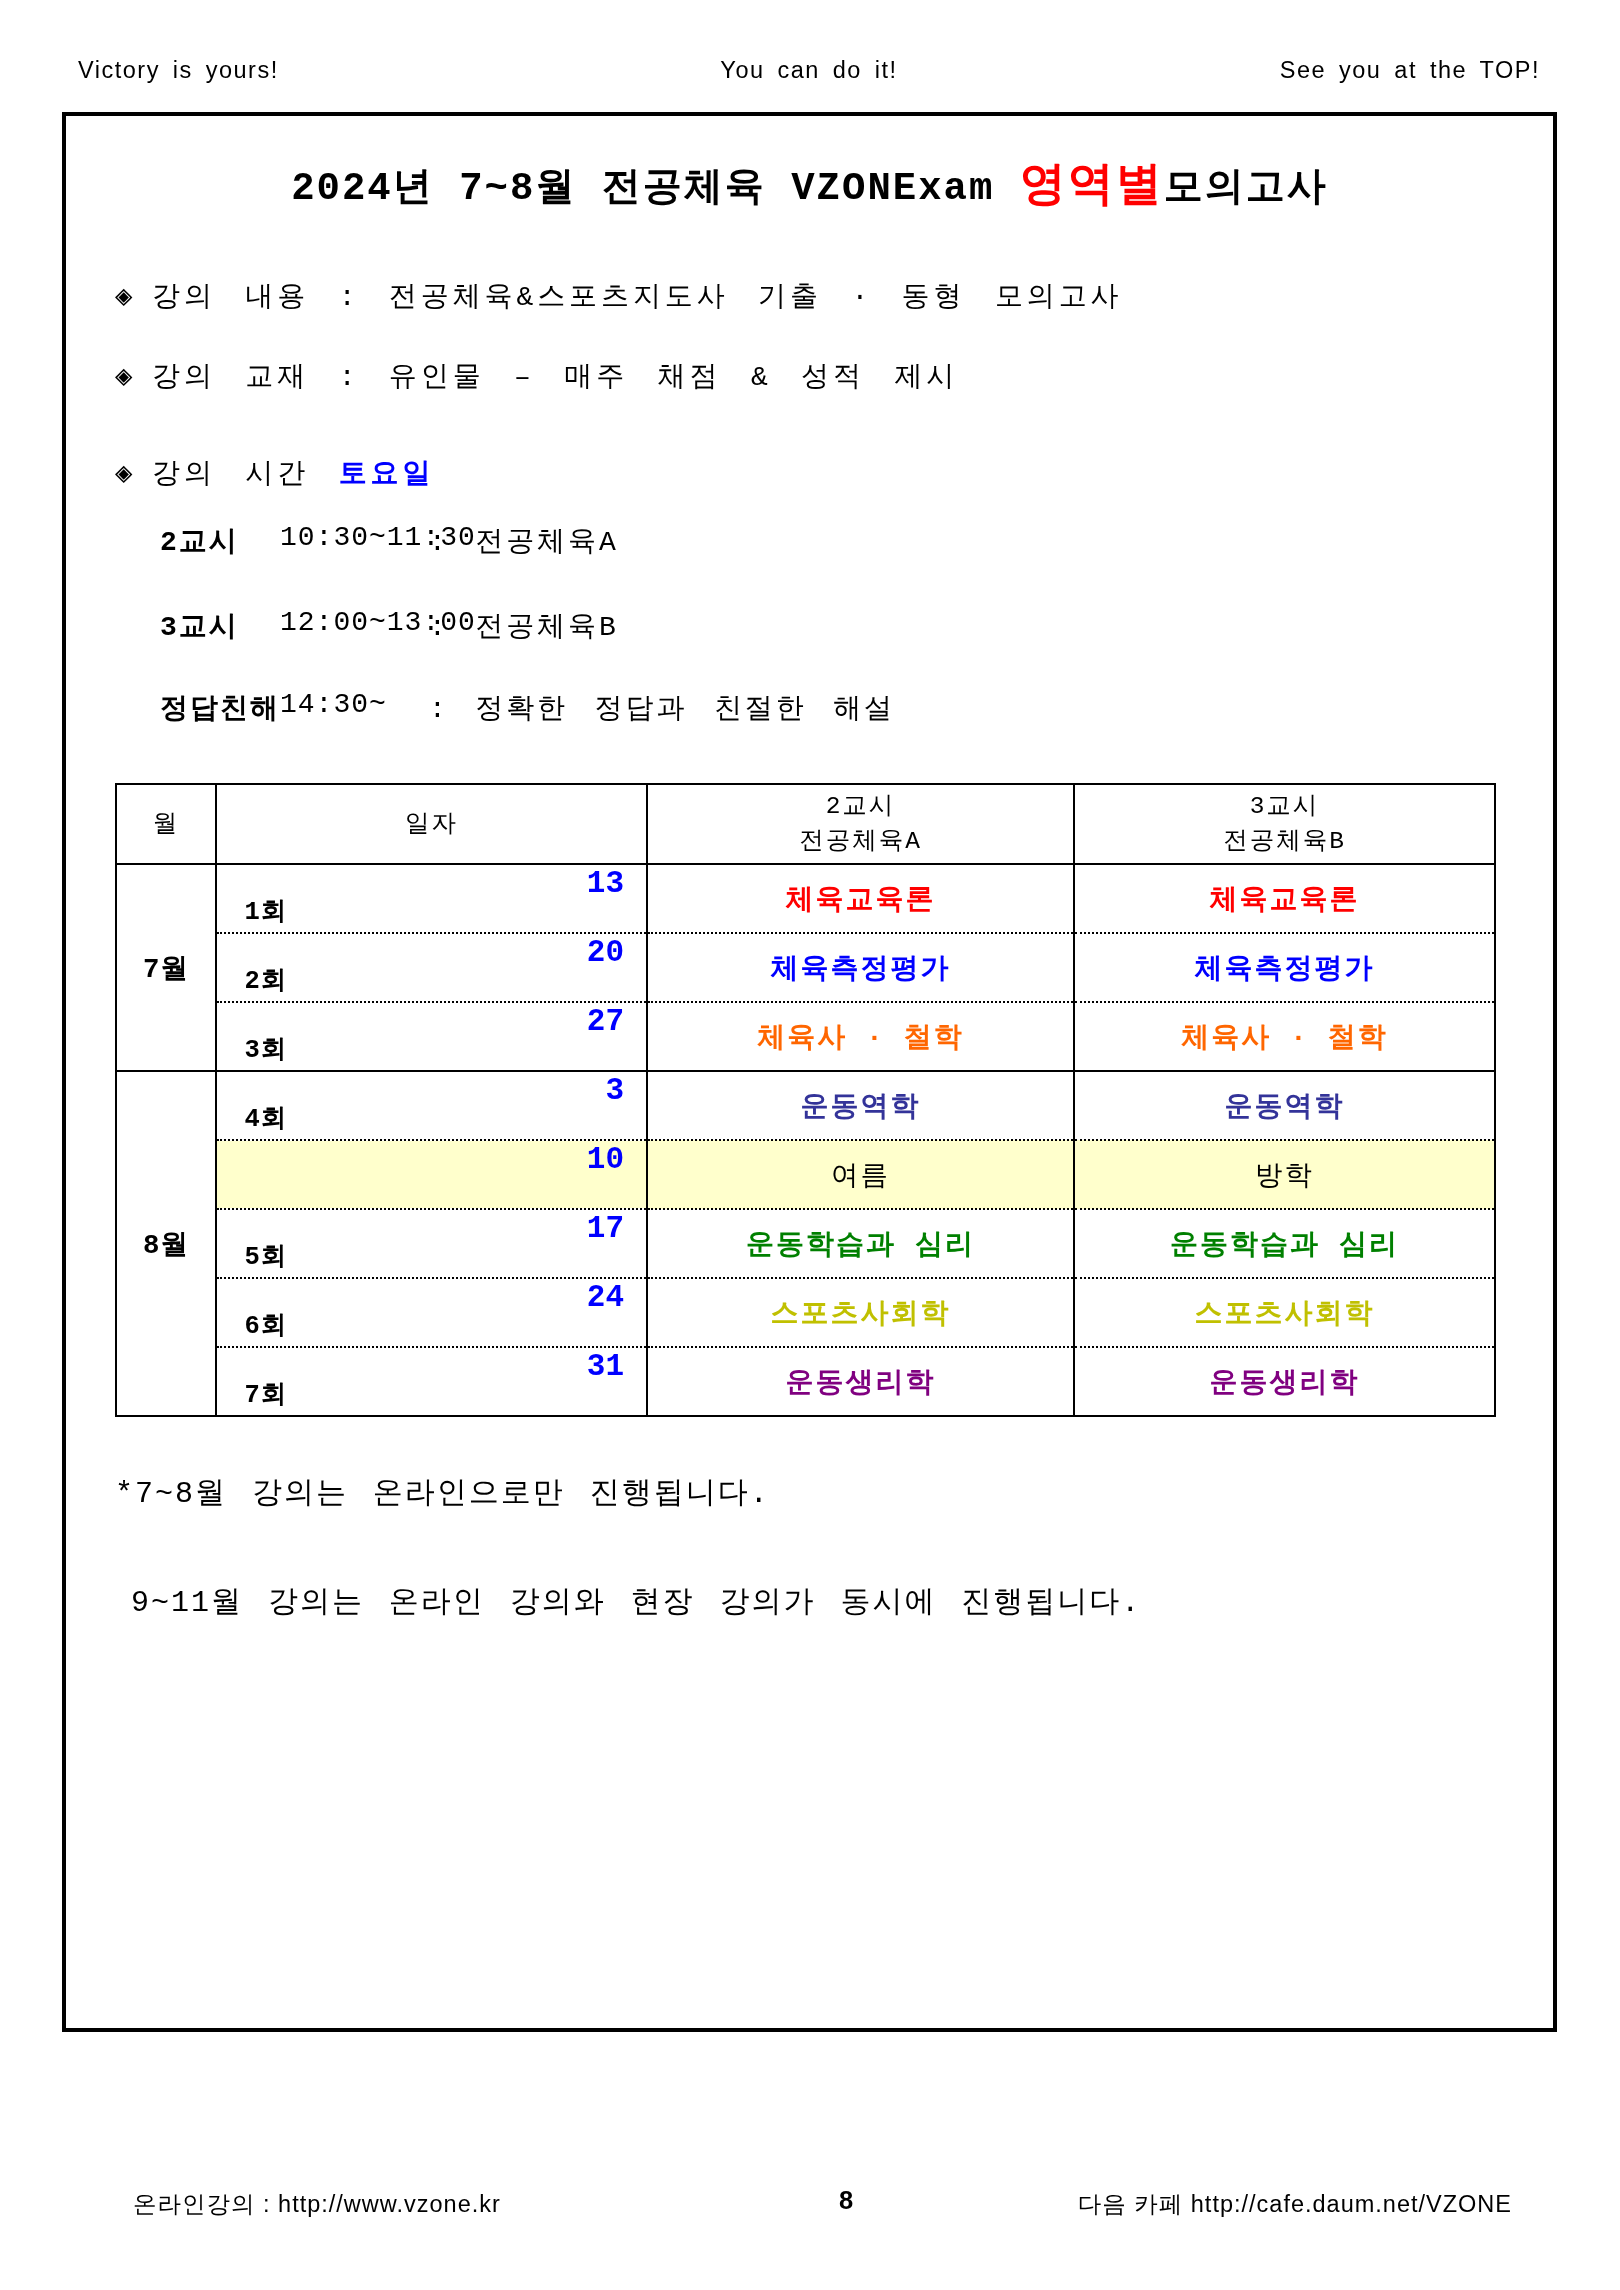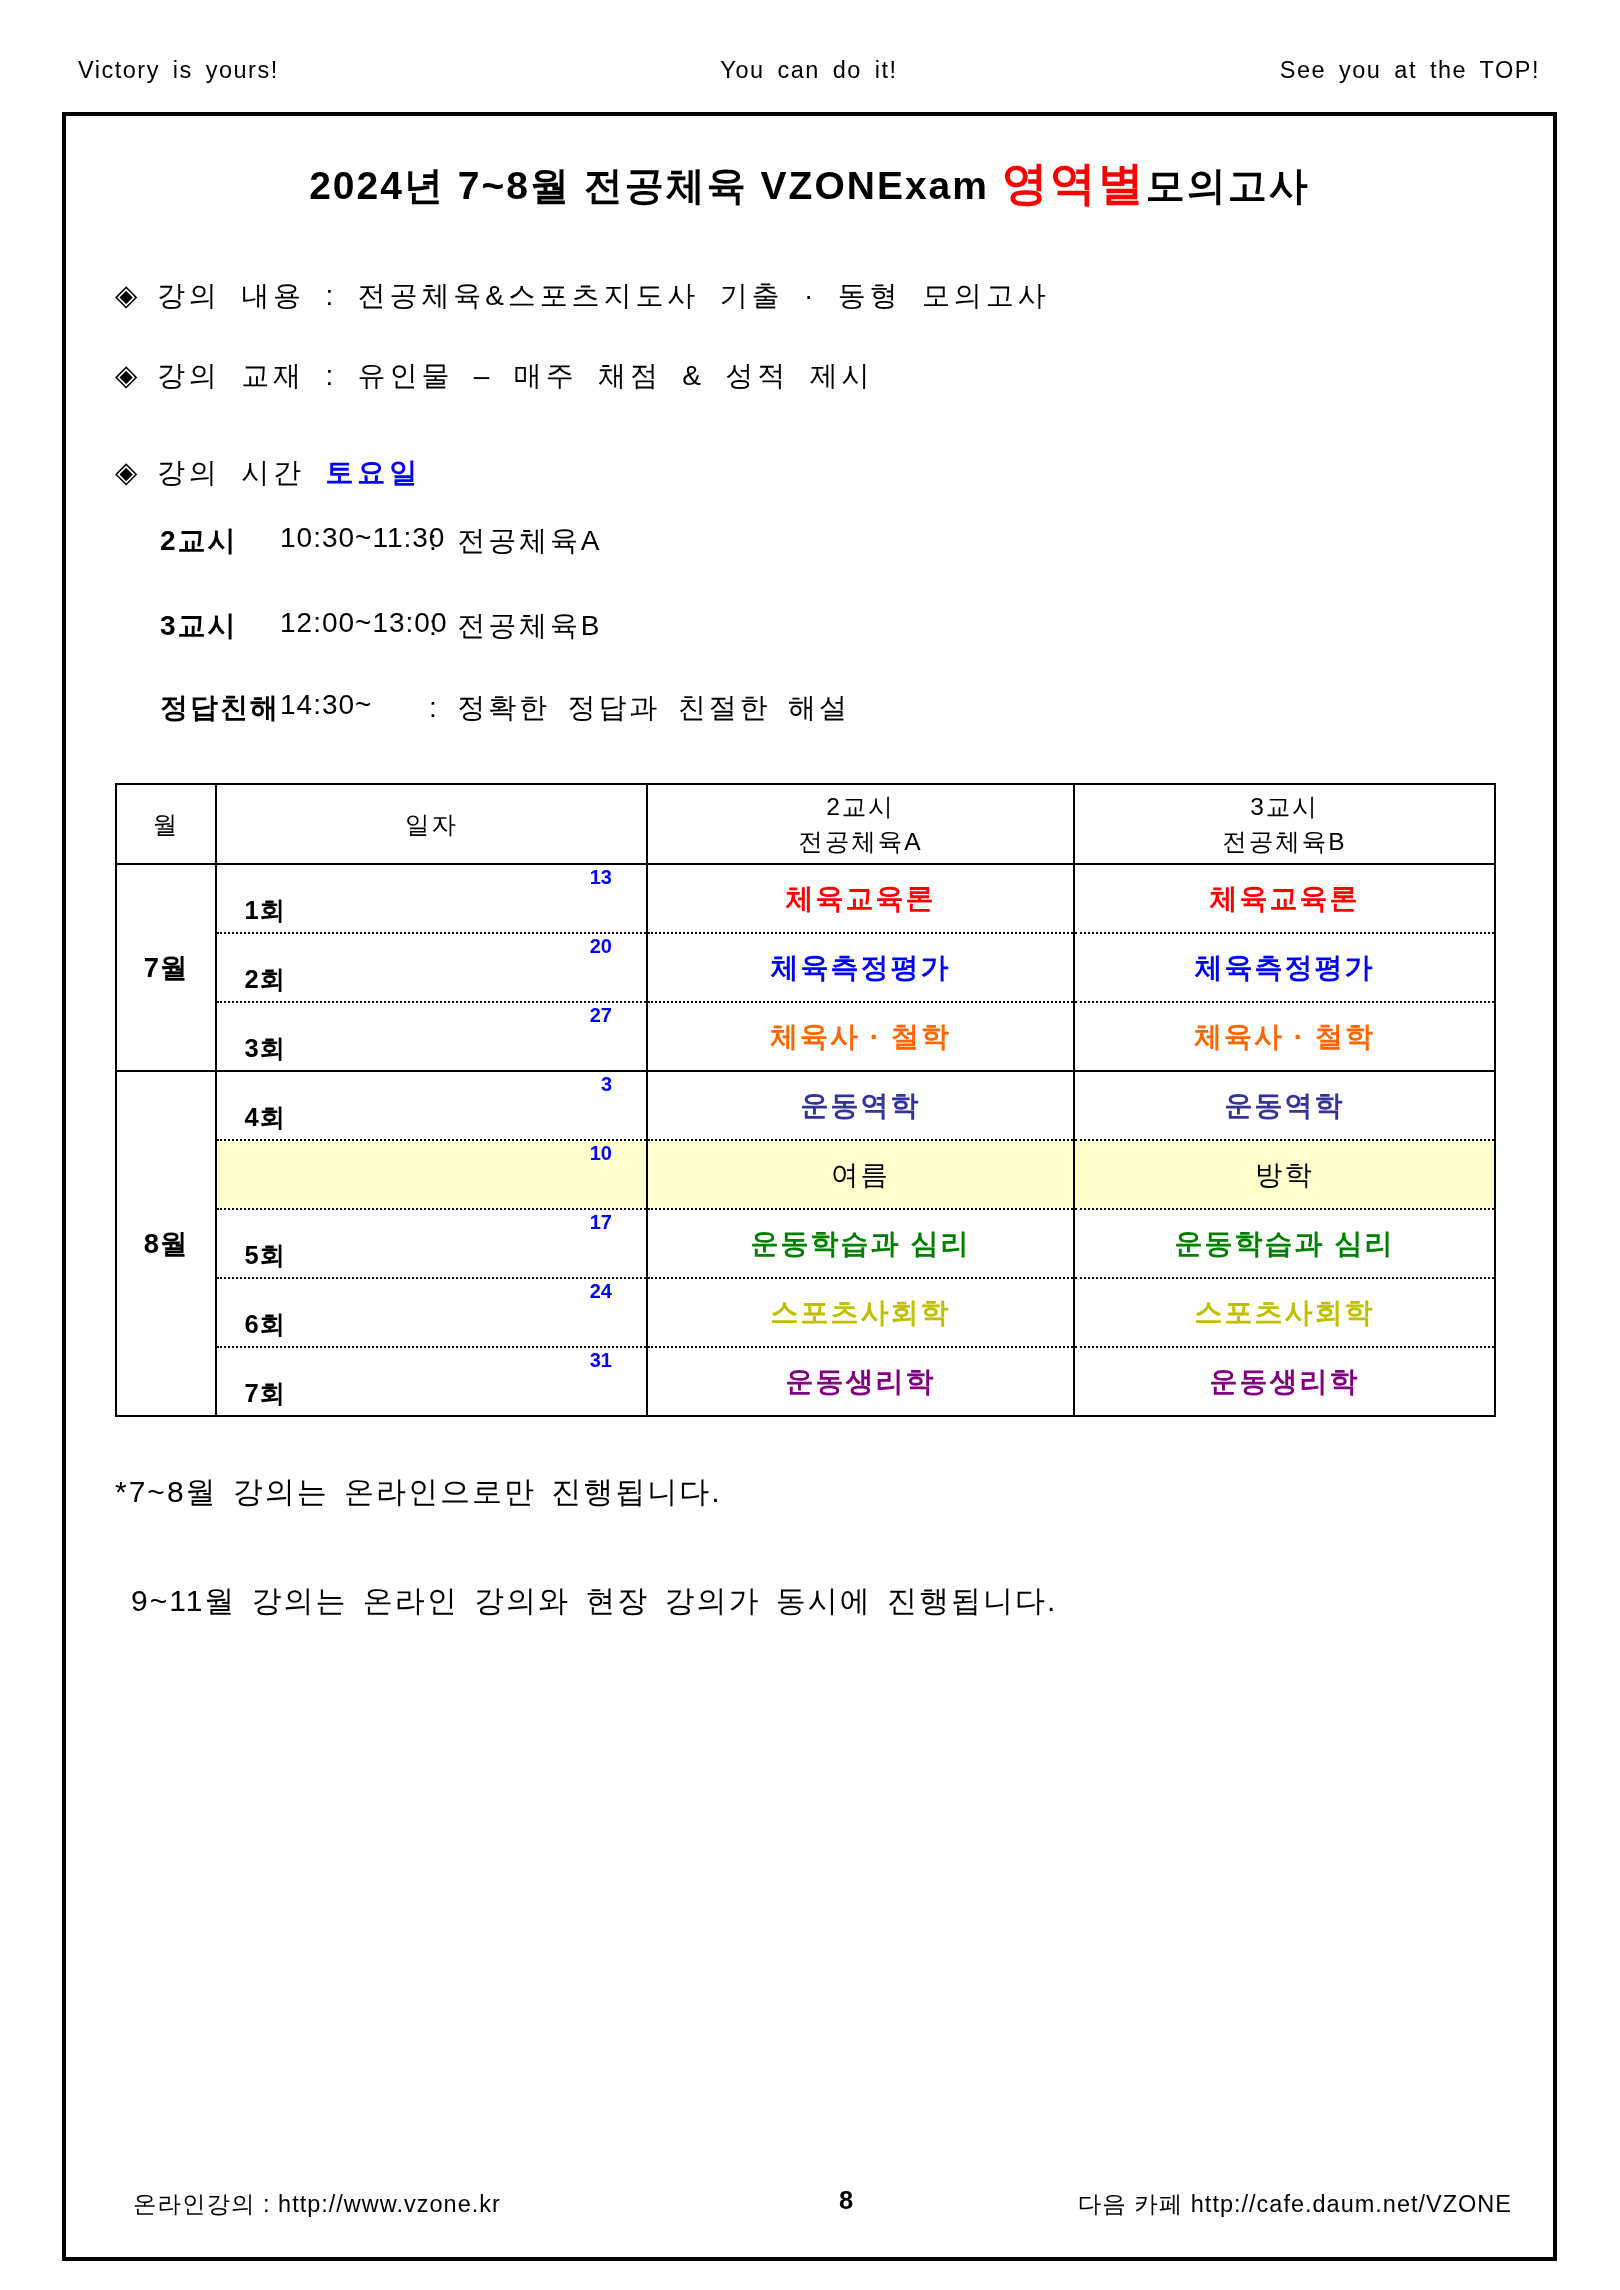--- a/index.html
+++ b/index.html
@@ -14,22 +14,23 @@
     font-size:23.5px; letter-spacing:1.5px; word-spacing:4.9px; white-space:nowrap;
   }
   .top-strip .slog { position:absolute; top:0; }
   .slog-left  { left:0; }
   .slog-center{ left:50%; transform:translateX(-50%); }
   .slog-right { right:0; }
 
   
   .frame {
     position:absolute; box-sizing:border-box;
-    left:62px; top:112px; width:1495px; height:2149px;
+    left:62px; top:112px; width:1495px; height:1920px;
     border:4.9px solid #000;
+    font-family:Liberation Mono, monospace;
   }
 
   
   .title {
     position:absolute; top:37px; left:0; width:100%; text-align:center;
     font-size:39px; font-weight:bold; letter-spacing:2px; white-space:nowrap;
   }
   .title .em { font-size:46px; }
 
   
@@ -73,22 +74,22 @@
     text-align:center; line-height:35px; border-bottom:2.9px solid #000;
   }
   .schedule tbody tr { height:69px; }
   .schedule tr.dot td   { border-top:2px dotted #000; }
   .schedule tr.solid td { border-top:2.9px solid #000; }
   td.month-cell {
     text-align:center; font-size:27.4px; font-weight:bold; letter-spacing:1px;
   }
   td.date-cell { position:relative; vertical-align:top; }
   .day-num {
-    position:absolute; top:1px; right:34px;
-    font-size:20px; font-weight:bold;
+    position:absolute; top:1px; right:22px;
+    font-size:31px; font-weight:bold;
   }
   .sess-num {
     position:absolute; bottom:3.9px; left:27.4px;
     font-size:25.5px; font-weight:bold; letter-spacing:1px;
   }
   td.subject-cell {
     text-align:center; font-size:28px; font-weight:bold; letter-spacing:2px;
     vertical-align:middle;
   }
   tr.vac td.subject-cell { font-weight:normal; font-size:27.4px; color:#000; }

